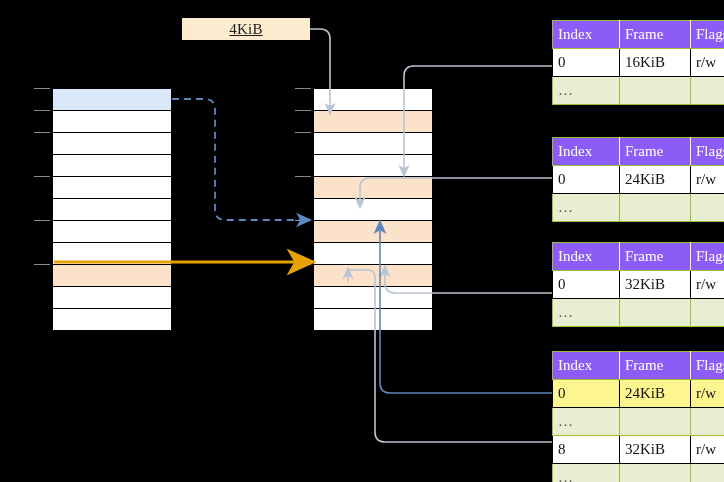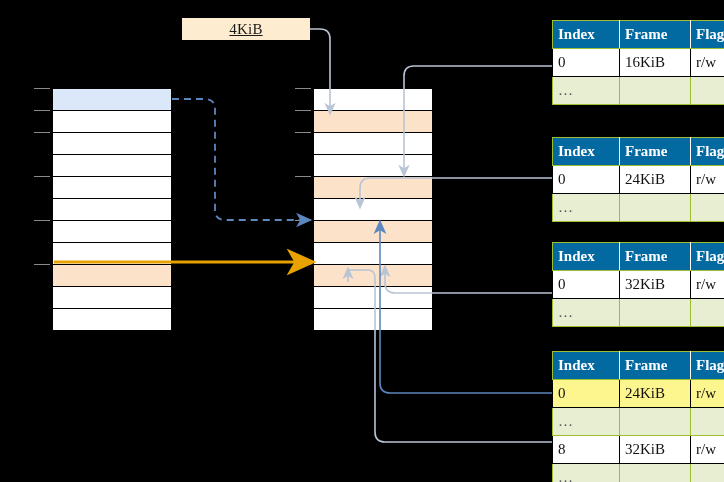--- a/index.html
+++ b/index.html
@@ -16,21 +16,21 @@
   .label-box{position:absolute;background:#fdecd0;color:#1a1a1a;
              font-size:15px;text-align:center;line-height:22px;
              letter-spacing:.2px;}
 
   
   .tbl{position:absolute;border-collapse:collapse;border:1px solid #9dbe2f;
        background:#fff;table-layout:fixed;}
   .tbl td,.tbl th{border:1px solid #000;height:27px;padding:0 5px;
                   font-size:15px;color:#111;font-weight:normal;
                   text-align:left;vertical-align:middle;white-space:nowrap;}
-  .tbl th{background:#0369a1;color:#ffffff;font-weight:bold;
+  .tbl th{background:#8b5cf6;color:#ffffff;font-weight:normal;
           border-color:#9dbe2f;border-right-color:#ffffff;}
   .tbl th:last-child{border-right-color:#9dbe2f;}
   .tbl tr.ellipsis td{background:#e8eed1;color:#555;border-color:#9dbe2f;}
   .tbl td.hl{background:#fdf68e;}
   .c-index{width:56px;}
   .c-frame{width:60px;}
   .c-flags{width:56px;}
 
   
   #wires{position:absolute;left:0;top:0;width:724px;height:482px;

